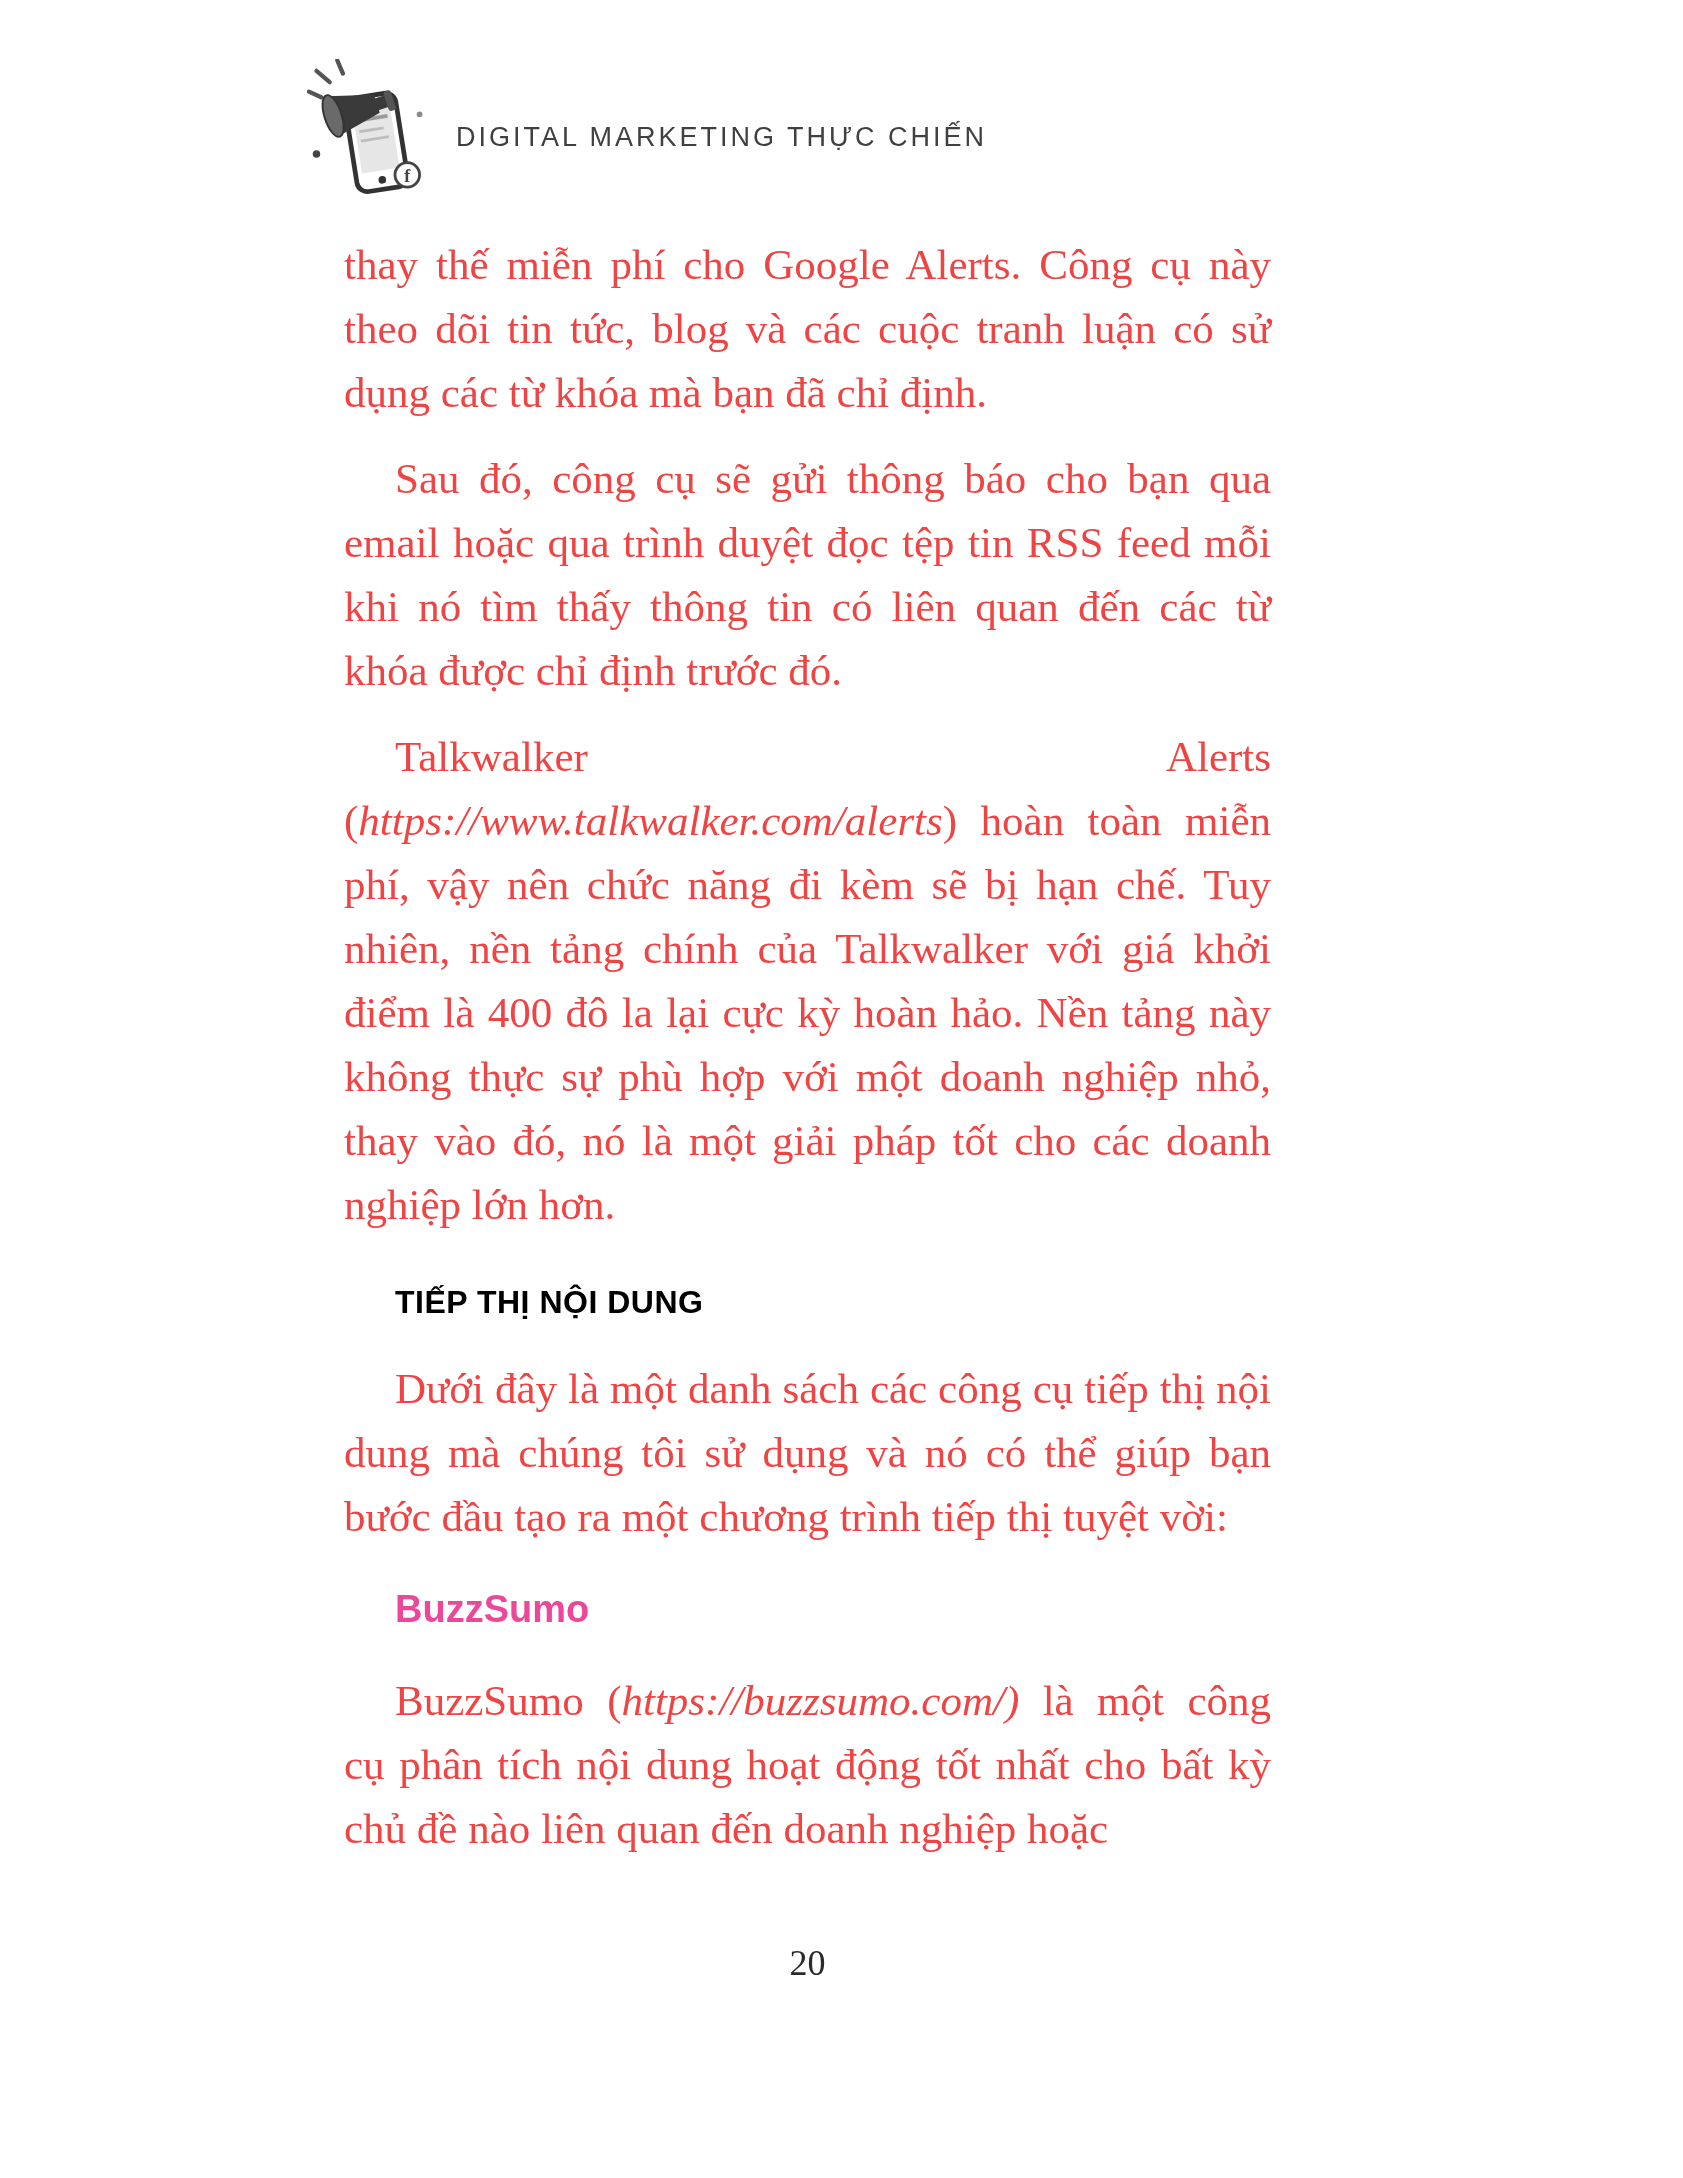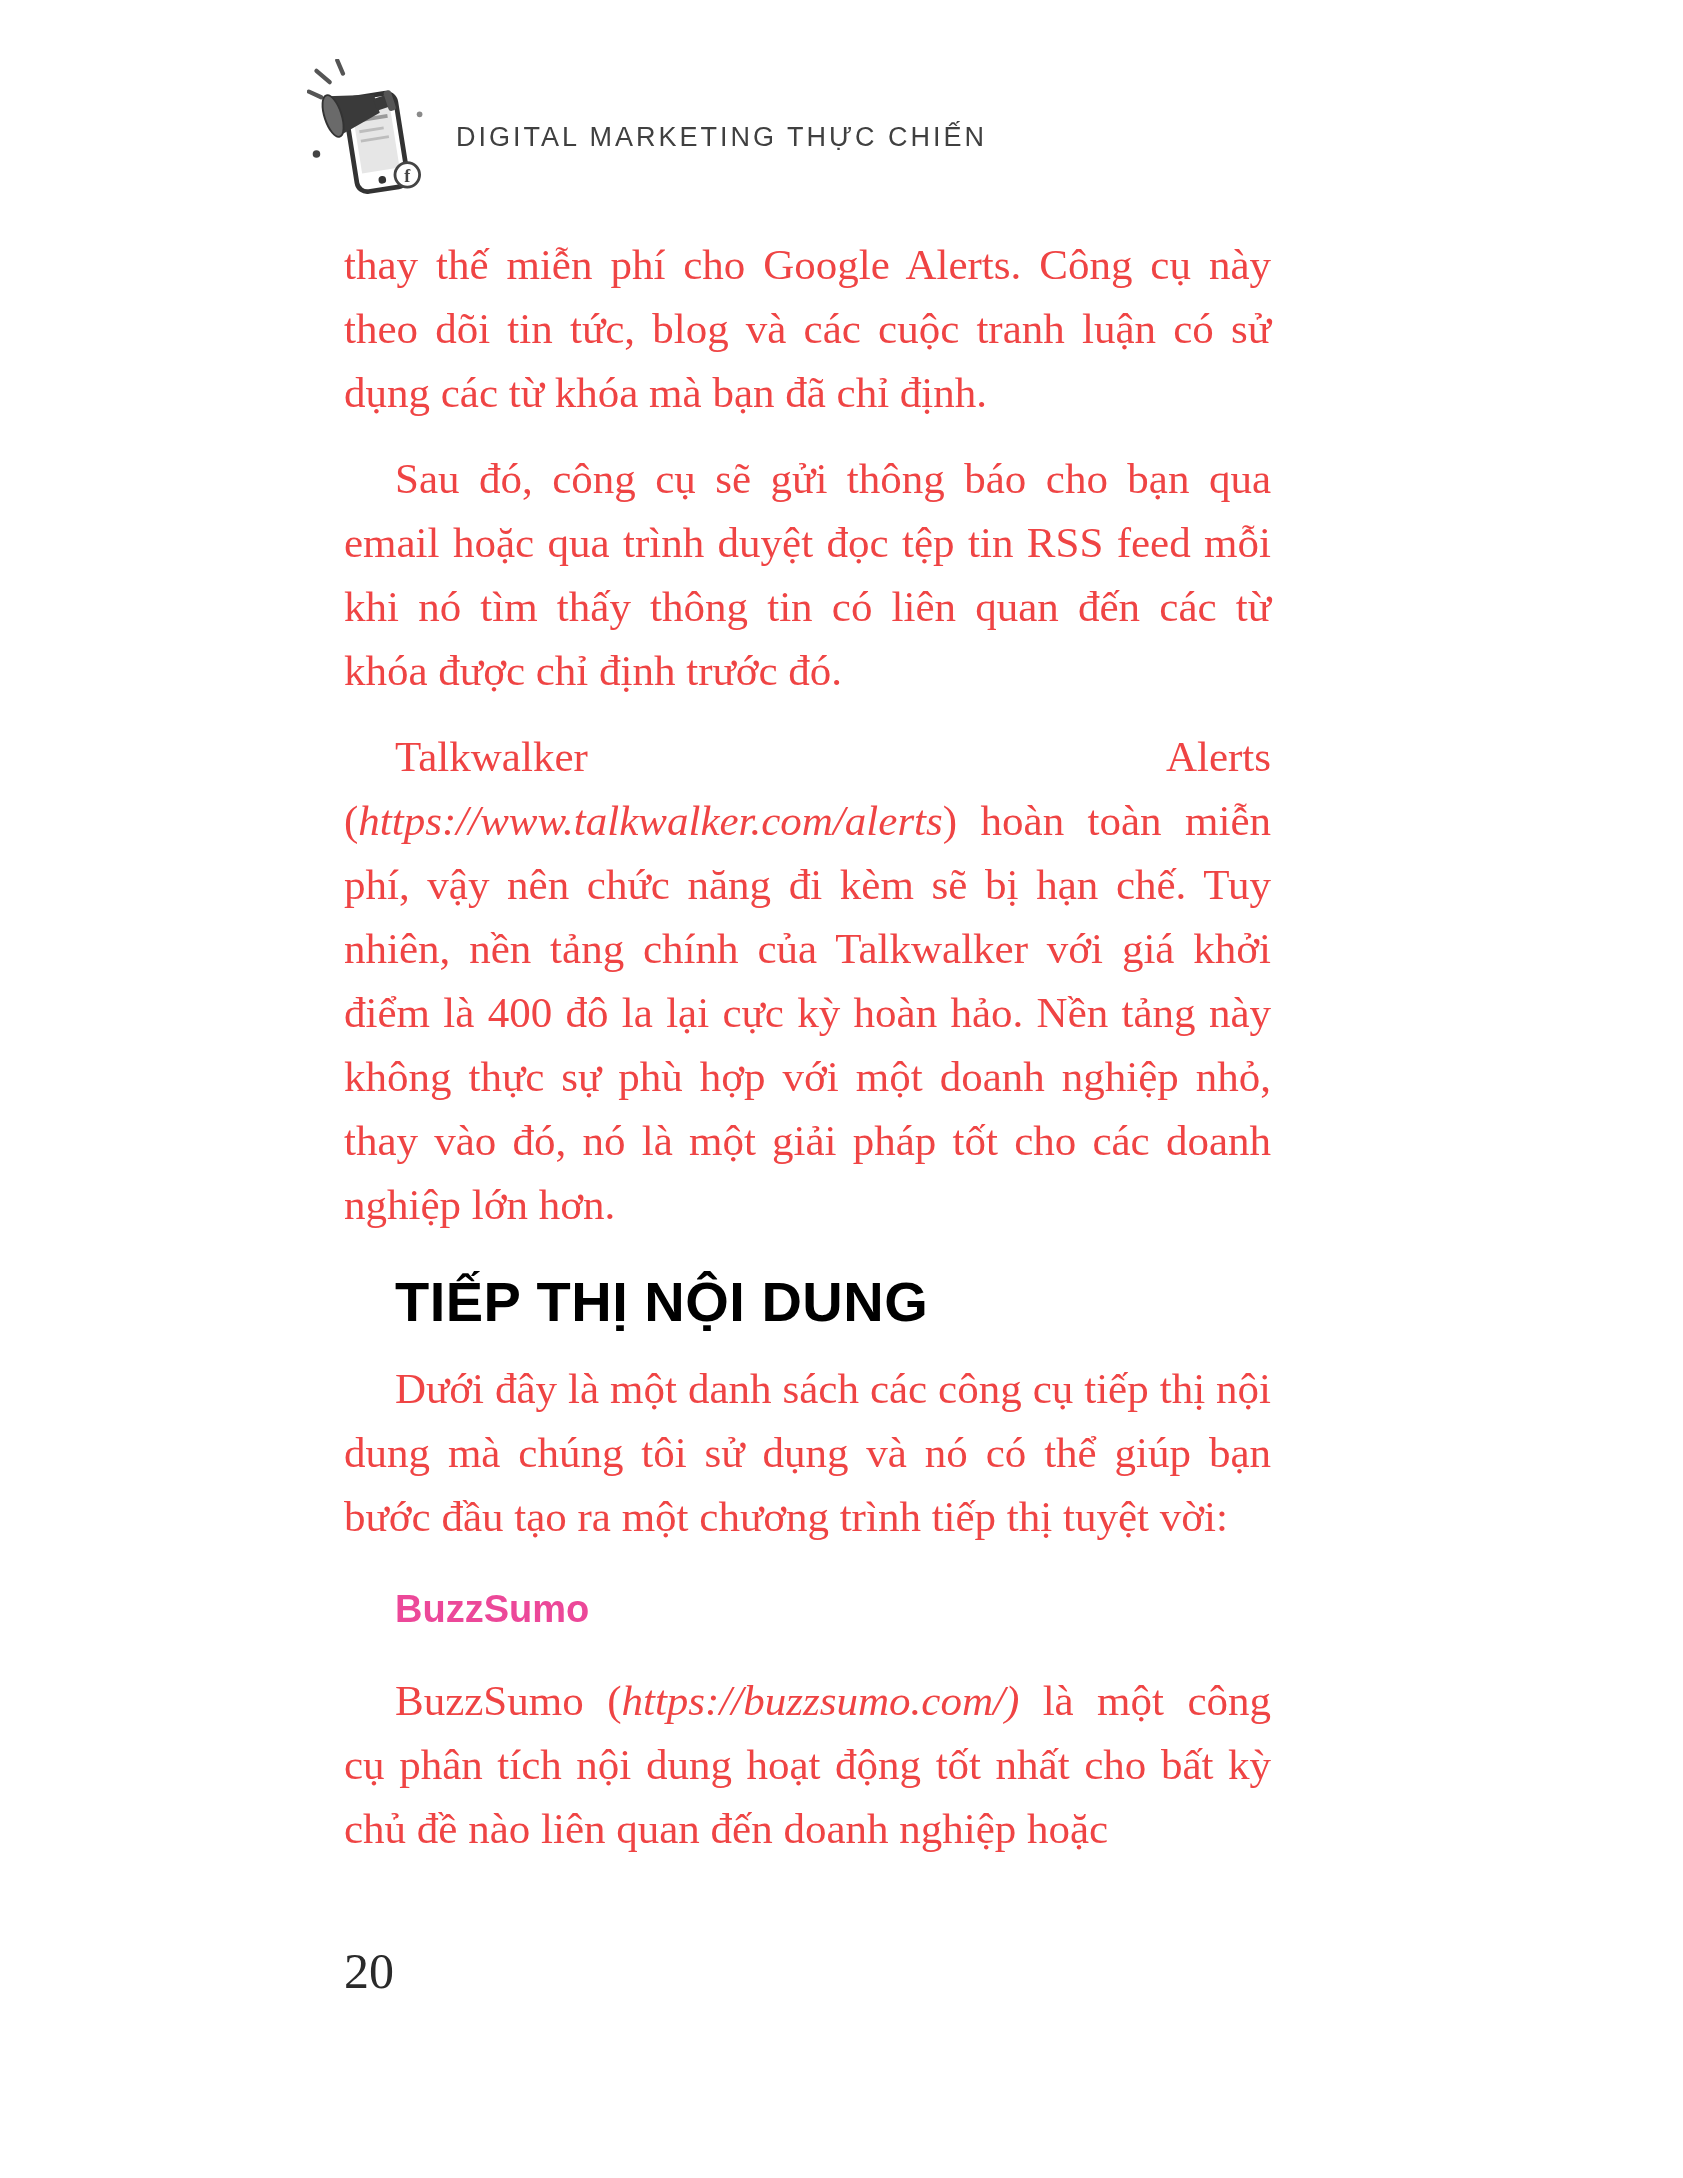--- a/index.html
+++ b/index.html
@@ -64,43 +64,43 @@
     text-indent: 51px;
     margin-top: 9px;
   }
   .content em {
     font-style: italic;
   }
 
   .section-heading {
     font-family: "Liberation Sans", sans-serif;
     font-weight: 800;
-    font-size: 56px;
+    font-size: 32px;
     line-height: 50px;
     letter-spacing: 0.5px;
     color: #000000;
     margin: 40px 0 30px 51px;
   }
   .sub-heading {
     font-family: "Liberation Sans", sans-serif;
     font-weight: 800;
     font-size: 38px;
     line-height: 48px;
     color: #ec4899;
     margin: 36px 0 36px 51px;
   }
 
   
   .page-number {
     position: absolute;
     left: 344px;
     top: 1942px;
     width: 927px;
-    text-align: left;
-    font-size: 50px;
+    text-align: center;
+    font-size: 36px;
     color: #2a2a2a;
   }
 </style>
 </head>
 <body>
 
 <div class="page">
 
   <div class="header">
     <div class="logo-wrap">

